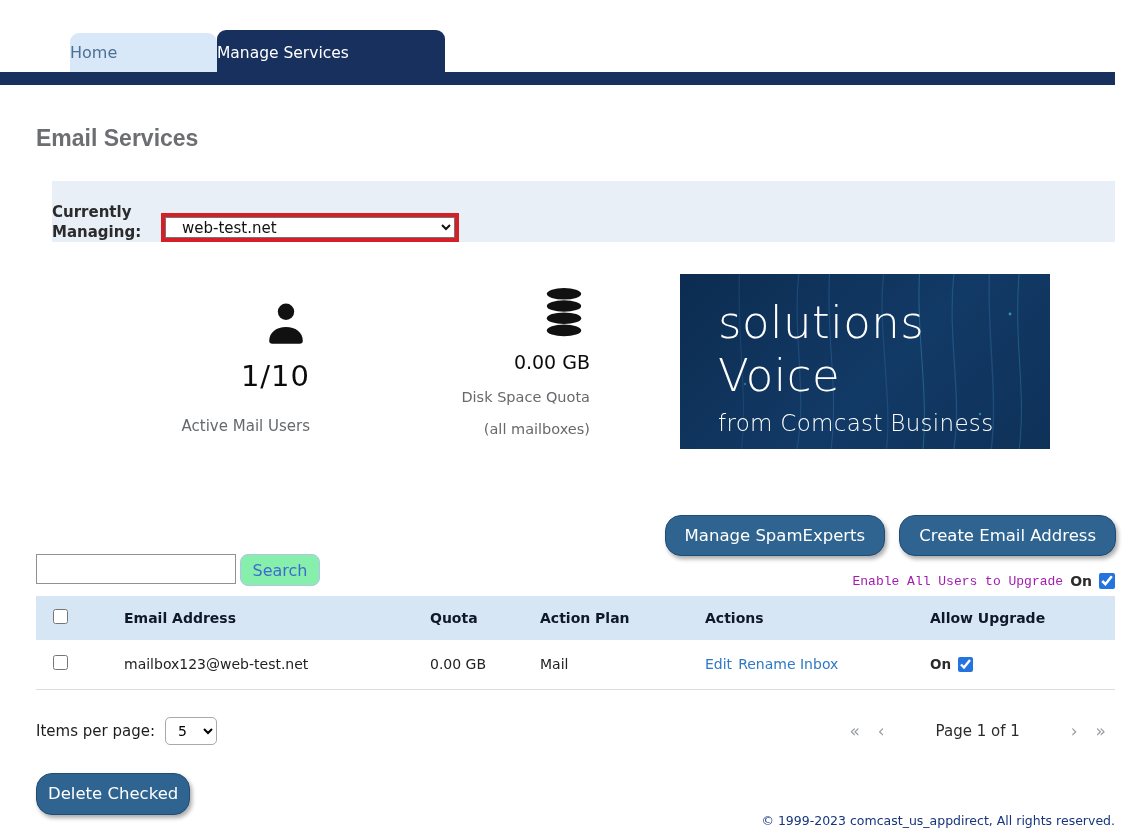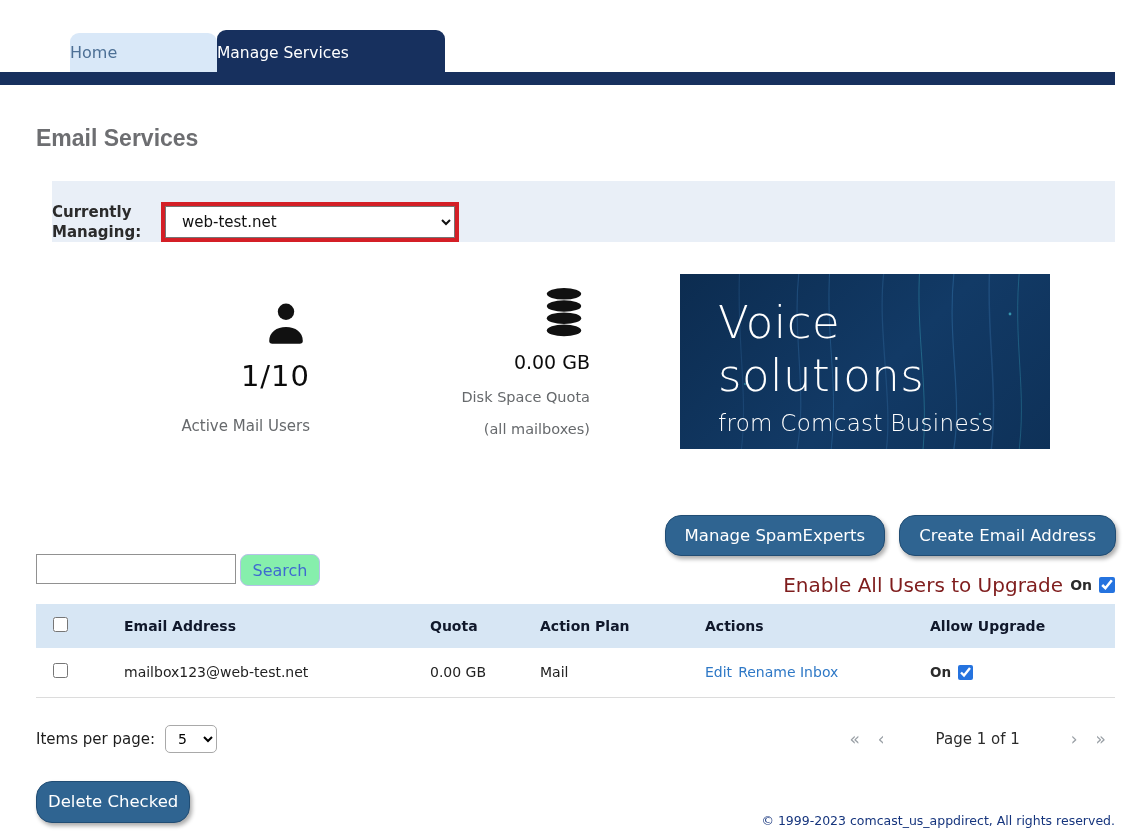--- a/index.html
+++ b/index.html
@@ -39,21 +39,21 @@
     margin:29px 12px 0 52px; height:61px; background:#e9eff7;
     display:flex; align-items:flex-end; 
   }
   .managing-label {
     width:104px; font-size:15px; font-weight:bold; color:#2b2b2b; line-height:1.3;
   }
   .domain-select-wrap {
     margin-left:5px; border:4px solid #d41f26; background:#fff;
   }
   .domain-select {
-    width:290px; height:32px; border:1px solid #757575; background:#fff;
+    width:290px; height:21px; border:1px solid #757575; background:#fff;
     font-size:15px; font-family:inherit; color:#111; padding:0 8px 0 12px;
   }
 
   
   .stats-row { margin:32px 12px 0 36px; display:flex; }
   .stat { display:flex; flex-direction:column; align-items:flex-end; text-align:center; }
   .stat-users { width:274px; padding-top:25px; }
   .stat-disk  { width:280px; padding-top:13px; }
   .stat-value-lg { font-size:29px; color:#0b0b0b; margin-top:14px; letter-spacing:1px; }
   .stat-value-md { font-size:19px; color:#0b0b0b; margin-top:14px; }
@@ -86,21 +86,21 @@
   .search-group { display:flex; gap:4px; margin-top:0; }
   .search-input {
     width:200px; height:30px; border:1px solid #919191; font-size:15px;
     font-family:inherit; padding:0 8px;
   }
   .search-btn {
     width:80px; height:32px; background:#86efac; border:1px solid #b6c1e8;
     border-radius:8px; color:#3f6ad0; font-size:16px; font-family:inherit; cursor:pointer;
   }
   .enable-all { display:flex; align-items:center; gap:7px; margin-top:19px; }
-  .enable-all-label { font-size:20px; color:#7f1d1d; }
+  .enable-all-label { font-size:13px; color:#a21caf;font-family:Liberation Mono, monospace; }
   .enable-all-state { font-size:14px; font-weight:bold; color:#2b2b2b; }
   input[type=checkbox] { width:15px; height:15px; accent-color:#2573df; cursor:pointer; }
   input[type=checkbox].lg { width:16px; height:16px; }
 
   
   .mail-table { margin:7px 12px 0 36px; width:1079px; border-collapse:collapse; table-layout:fixed; }
   .mail-table col.c1{width:88px;} .mail-table col.c2{width:306px;} .mail-table col.c3{width:110px;}
   .mail-table col.c4{width:165px;} .mail-table col.c5{width:225px;} .mail-table col.c6{width:185px;}
   .mail-table thead tr { background:#d7e6f4; height:44px; }
   .mail-table th {
@@ -193,22 +193,22 @@
       <path d="M240 -10 C 235 60, 250 120, 242 185" stroke="#3fb7c9" stroke-width="1" fill="none" opacity=".35"></path>
       <path d="M275 -10 C 265 65, 285 125, 272 185" stroke="#2f6da3" stroke-width="1.2" fill="none" opacity=".5"></path>
       <path d="M310 -10 C 305 55, 320 120, 310 185" stroke="#2a5d8f" stroke-width="1.5" fill="none" opacity=".55"></path>
       <path d="M340 -10 C 332 70, 348 115, 338 185" stroke="#3fb7c9" stroke-width="1" fill="none" opacity=".3"></path>
       <path d="M60 -10 C 55 60, 70 125, 60 185" stroke="#2a5d8f" stroke-width="1.2" fill="none" opacity=".4"></path>
       <circle cx="330" cy="40" r="1.4" fill="#4fd2e0" opacity=".6"></circle>
       <circle cx="300" cy="140" r="1.2" fill="#4fd2e0" opacity=".5"></circle>
       <circle cx="65" cy="110" r="1.2" fill="#4fd2e0" opacity=".4"></circle>
     </svg>
     <div class="banner-text">
+      <div class="banner-line">solutions</div>
       <div class="banner-line">Voice</div>
-      <div class="banner-line">solutions</div>
       <div class="banner-sub">from Comcast Business</div>
     </div>
   </div>
 </div>
 
 <div class="actions-row">
   <button class="btn-steel">Manage SpamExperts</button>
   <button class="btn-steel">Create Email Address</button>
 </div>
 

